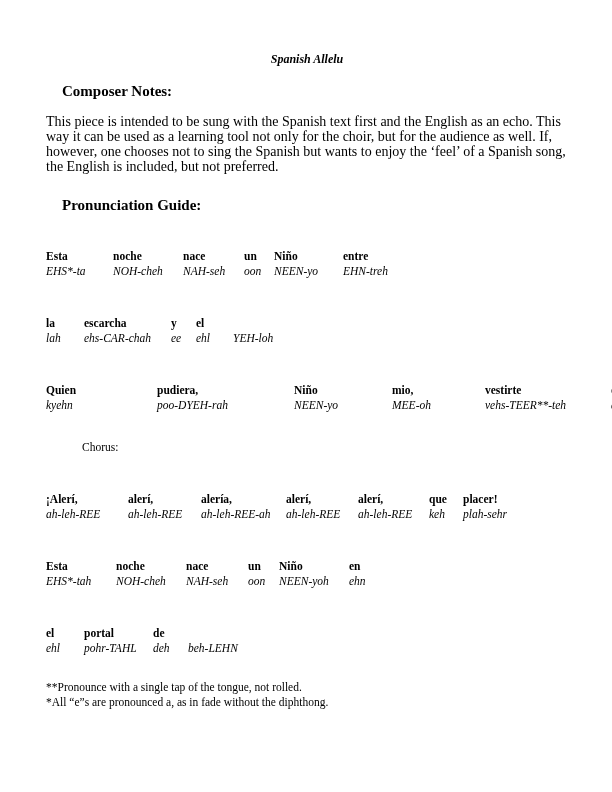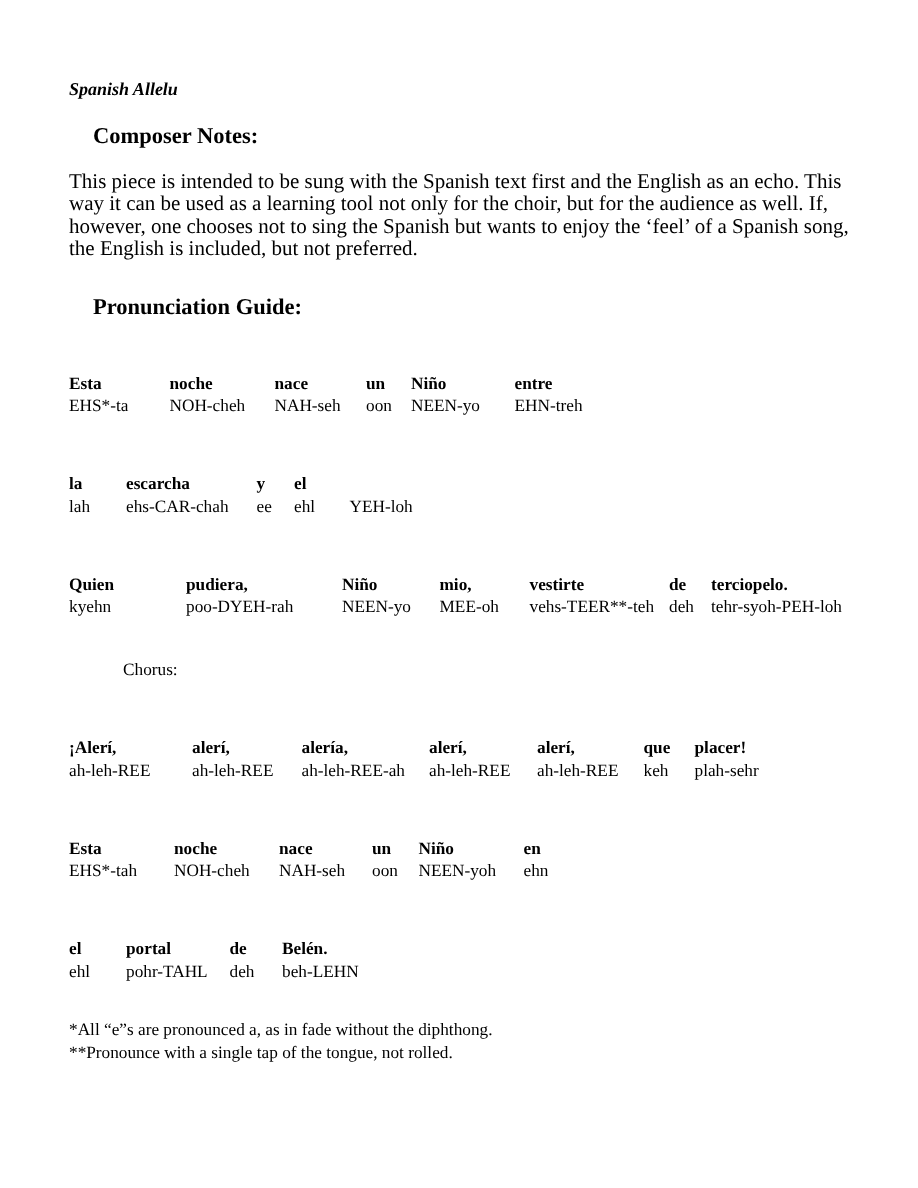--- a/index.html
+++ b/index.html
@@ -8,20 +8,21 @@
     width:612px; height:792px;
     background:#ffffff;
     color:#000000;
     font-family:"Liberation Serif", serif;
     box-sizing:border-box;
     padding:52px 44px 0 46px;
     overflow:hidden;
   }
   .title {
     margin:0;
+    text-align:center;
     font-size:12px;
     line-height:14px;
     font-weight:bold;
     font-style:italic;
   }
   .heading {
     margin:16px;
     font-size:15px;
     line-height:14px;
     font-weight:bold;
@@ -39,24 +40,24 @@
   .verse.m13 { margin-top:13px; }
   .verse.m0  { margin-top:0; }
   .row {
     display:grid;
     font-size:11.5px;
     line-height:15px;
     white-space:nowrap;
   }
   .row span { overflow:visible; }
   .r-words { font-weight:bold;margin-top:37px; }
-  .r-pron  { }
+  .r-pron  { font-style:italic; }
   .v1 { grid-template-columns:67px 70px 61px 30px 69px auto; }
   .v2 { grid-template-columns:38px 87px 25px 37px auto; }
-  .v3 { grid-template-columns:78px 104px 65px 60px 93px 28px auto; }
+  .v3 { grid-template-columns:78px 104px 65px 60px 93px 28px auto;gap:33px; }
   .v4 { grid-template-columns:82px 73px 85px 72px 71px 34px auto; }
   .v5 { grid-template-columns:70px 70px 62px 31px 70px auto; }
   .v6 { grid-template-columns:38px 69px 35px auto; }
   .chorus-label {
     margin-top:27px;
     font-size:11.5px;
     line-height:15px;
     margin-left:36px;
   }
   .footnotes { margin-top:24px; }
@@ -175,28 +176,27 @@
       <span>NEEN-yoh</span>
       <span>ehn</span>
     </div>
   </div>
 
   <div class="verse">
     <div class="row r-words v6">
       <span>el</span>
       <span>portal</span>
       <span>de</span>
-      <span>Belén.</span>
     </div>
     <div class="row r-pron v6">
       <span>ehl</span>
       <span>pohr-TAHL</span>
       <span>deh</span>
       <span>beh-LEHN</span>
     </div>
   </div>
 
   <div class="footnotes">
+    <p class="footnote">**Pronounce with a single tap of the tongue, not rolled.</p>
     <p class="footnote">*All “e”s are pronounced a, as in fade without the diphthong.</p>
-    <p class="footnote">**Pronounce with a single tap of the tongue, not rolled.</p>
   </div>
 
 </div>
 
 </body></html>

